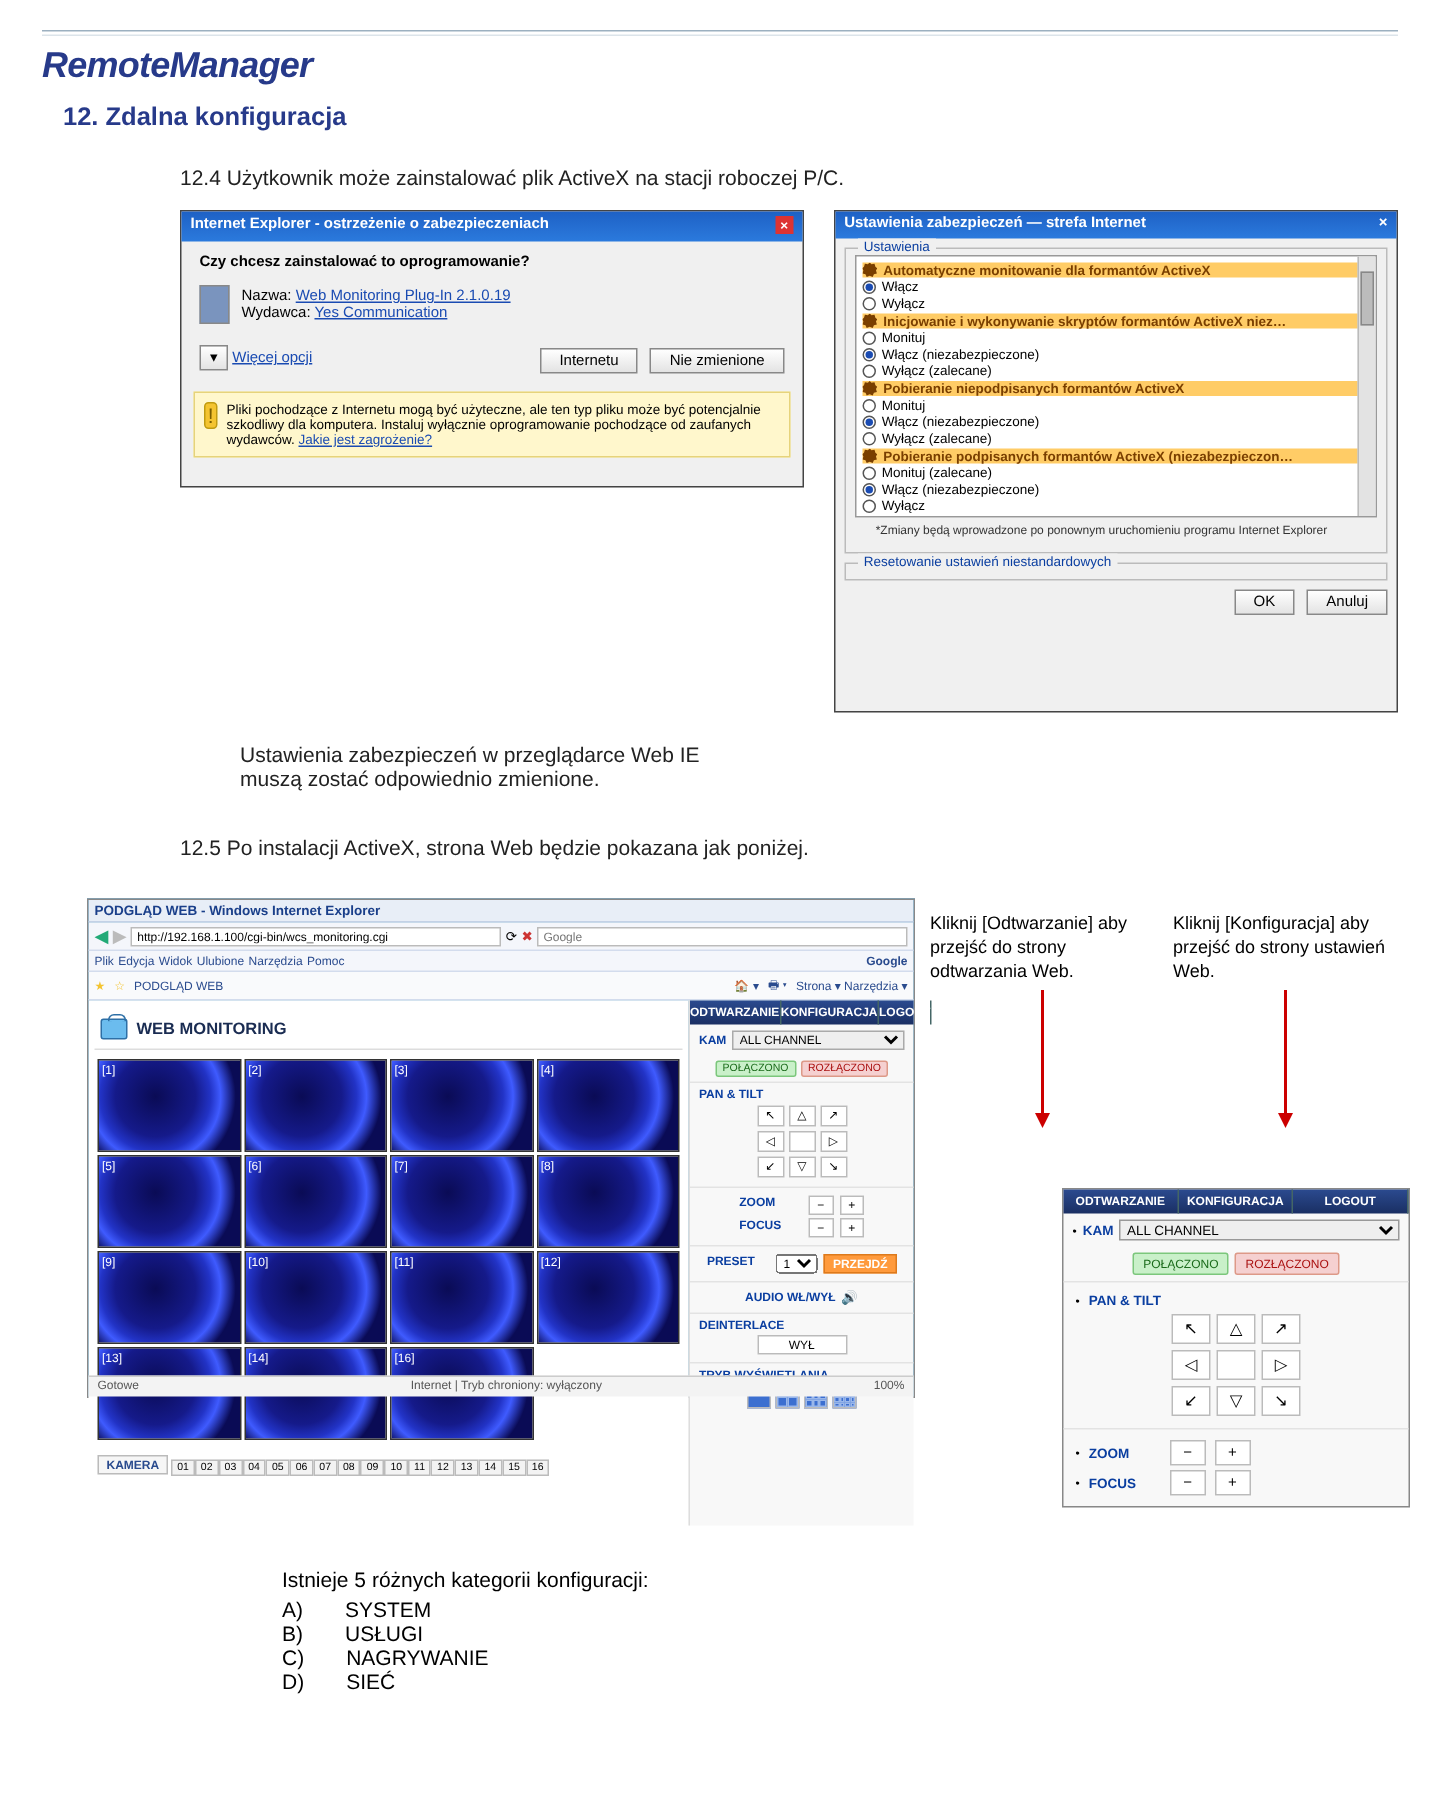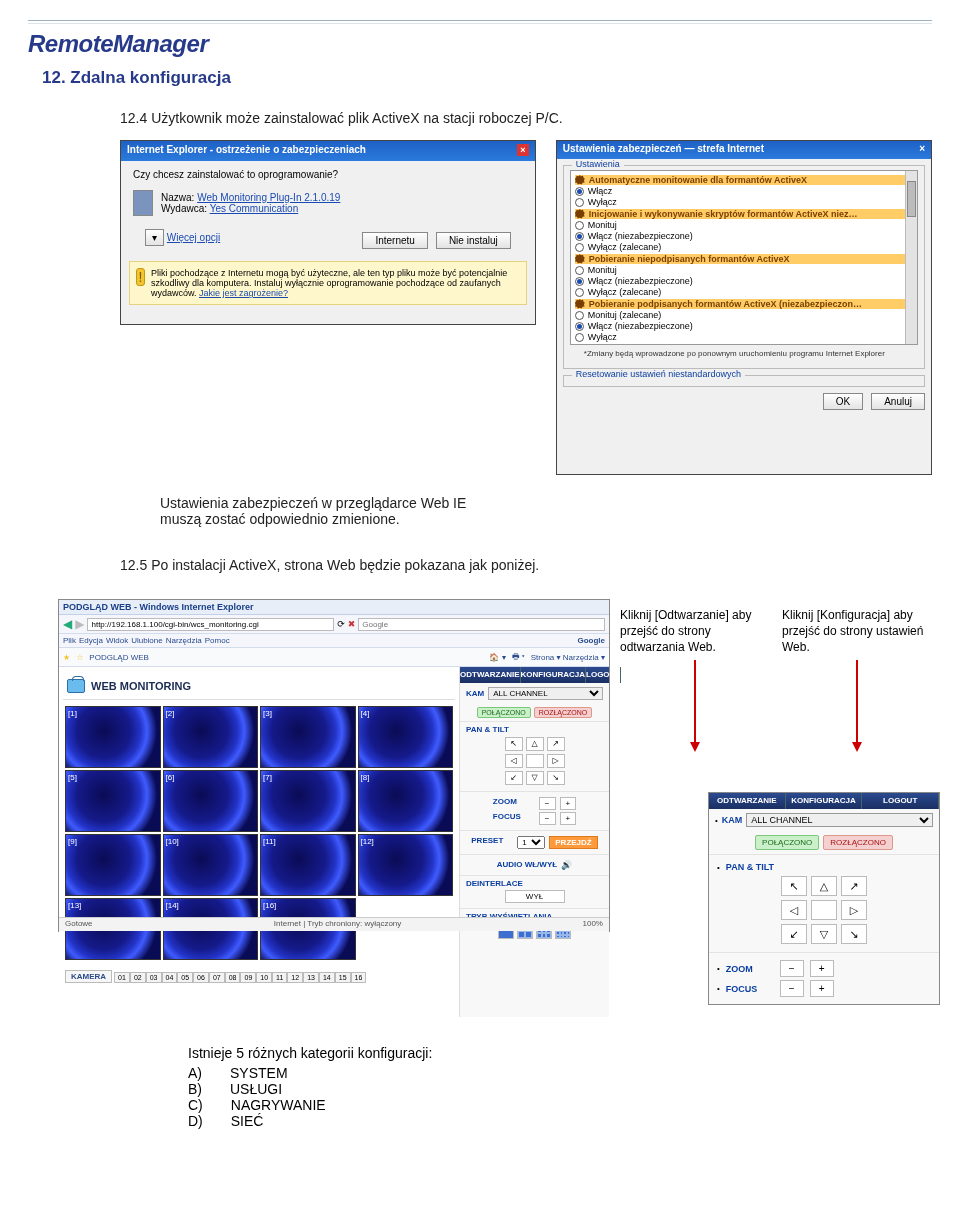--- a/index.html
+++ b/index.html
@@ -41,25 +41,25 @@
   
   .ie-prompt {
     width: 420px; height: 185px; border: 1px solid #444; background: #f0f0f0;
     font-size: 10px; position: relative;
   }
   .ie-prompt .titlebar {
     height: 20px; background: linear-gradient(#1e61c5,#2b7add); color:#fff;
     font-size:10px; font-weight:700; padding:3px 6px; display:flex; justify-content:space-between;
   }
   .ie-prompt .close { width:12px; height:12px; background:#d33; color:#fff; text-align:center; line-height:12px; font-size:9px;}
-  .ie-prompt .q { font-weight:400; padding:8px 12px; }
+  .ie-prompt .q { font-weight:700; padding:8px 12px; }
   .ie-prompt .info-row { display:flex; padding: 2px 12px; gap:8px; align-items:center; }
   .ie-prompt .shield { width:20px; height:26px; background:#7a94be; border:1px solid #888; }
   .ie-prompt .link { color:#1a4bb2; text-decoration:underline; }
-  .ie-prompt .btnrow { display:flex; gap:10px; justify-content:flex-end; padding: 6px 24px; }
+  .ie-prompt .btnrow { display:flex; gap:10px; justify-content:flex-end; padding: 6px 12px; }
   .ie-prompt .btn { border:1px solid #888; background:linear-gradient(#fff,#e3e3e3); padding:2px 12px; font-size:10px;}
   .ie-prompt .btn2 { border:1px solid #888; background:linear-gradient(#fff,#e3e3e3); padding:2px 6px; font-size:10px;}
   .ie-prompt .notice { background:#fff7cc; border:1px solid #e6d37b; margin:6px 8px; padding:6px; display:flex; gap:6px; font-size:9px;}
   .ie-prompt .warn-icon { width:18px; height:18px; background:#f4c430; border-radius:3px; border:1px solid #c09b10; font-size:14px; text-align:center; line-height:16px; color:#7a5d00;}
 
   
   .sec-settings {
     width: 380px; height: 335px; border:1px solid #444; background:#f0f0f0;
     font-size: 9px; position:relative;
   }
@@ -197,21 +197,21 @@
                <span class="link">Web Monitoring Plug-In 2.1.0.19</span></div>
           <div><span>Wydawca:</span>
                <span class="link">Yes Communication</span></div>
         </div>
       </div>
       <div class="btnrow" style="justify-content:space-between; padding-top:14px;">
         <span><span class="btn2">▾</span>
           <span class="link">Więcej opcji</span></span>
         <span style="display:flex; gap:8px;">
           <span class="btn">Internetu</span>
-          <span class="btn">Nie instaluj</span>
+          <span class="btn">Nie zmienione</span>
         </span>
       </div>
       <div class="notice">
         <div class="warn-icon">!</div>
         <div>
           <span>Pliki pochodzące z Internetu mogą być użyteczne, ale ten typ pliku może być potencjalnie szkodliwy dla komputera. Instaluj wyłącznie oprogramowanie pochodzące od zaufanych wydawców.</span>
           <span class="link">Jakie jest zagrożenie?</span>
         </div>
       </div>
     </div>

